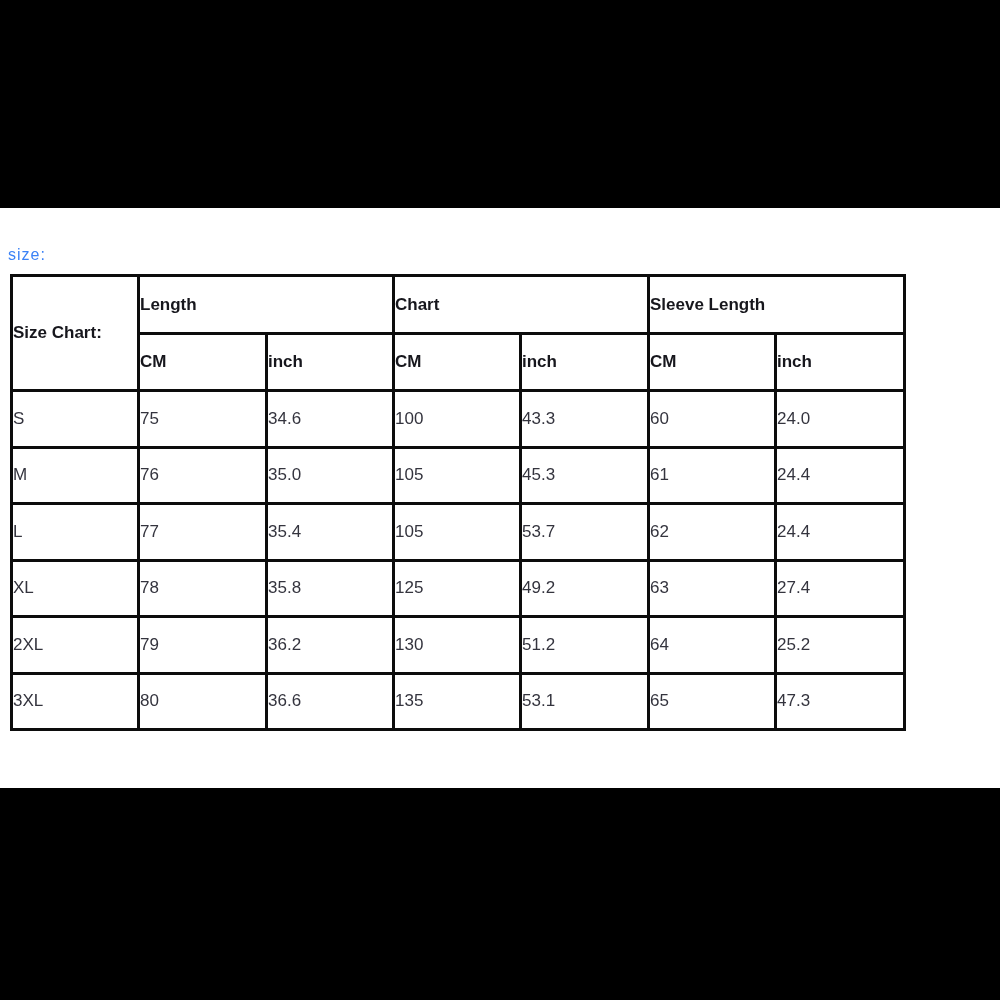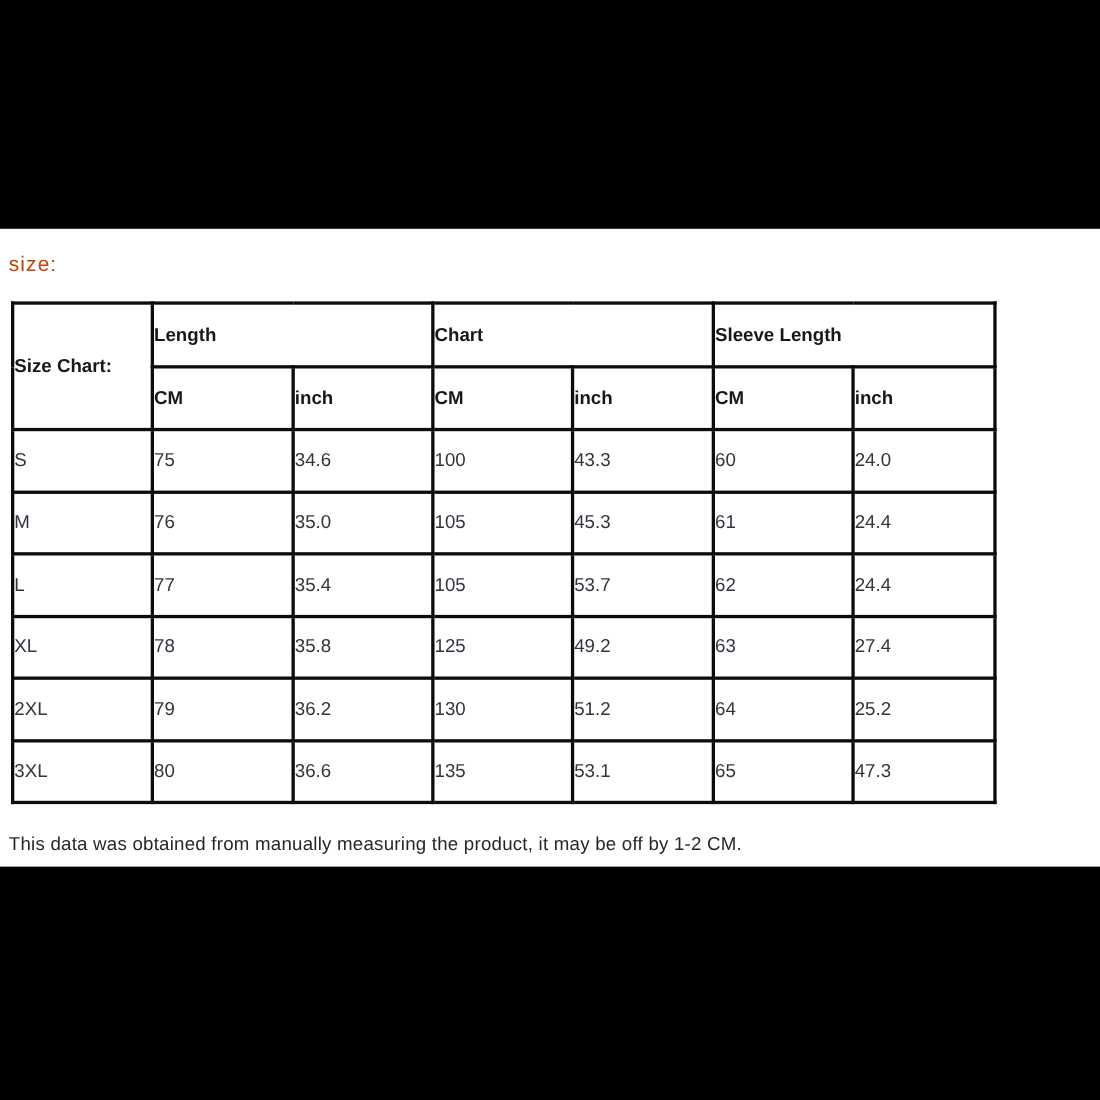--- a/index.html
+++ b/index.html
@@ -22,24 +22,24 @@
   .content {
     position: absolute;
     top: 208px;
     left: 0;
     width: 1000px;
     height: 580px;
     background: #ffffff;
   }
   .size-label {
     position: absolute;
-    top: 22px;
+    top: 38px;
     left: 8px;
-    font-size: 19px;
-    color: #c2410c;
+    font-size: 16px;
+    color: #3b82f6;
     letter-spacing: 1px;
   }
   table.size-chart {
     position: absolute;
     top: 66px;
     left: 10px;
     width: 893px;
     border-collapse: collapse;
     table-layout: fixed;
   }
@@ -154,17 +154,16 @@
           <td>80</td>
           <td>36.6</td>
           <td>135</td>
           <td>53.1</td>
           <td>65</td>
           <td>47.3</td>
         </tr>
       </tbody>
     </table>
 
-    <div class="footnote">This data was obtained from manually measuring the product, it may be off by 1-2 CM.</div>
   </div>
 
   <div class="letterbox bottom"></div>
 </div>
 
 </body></html>

